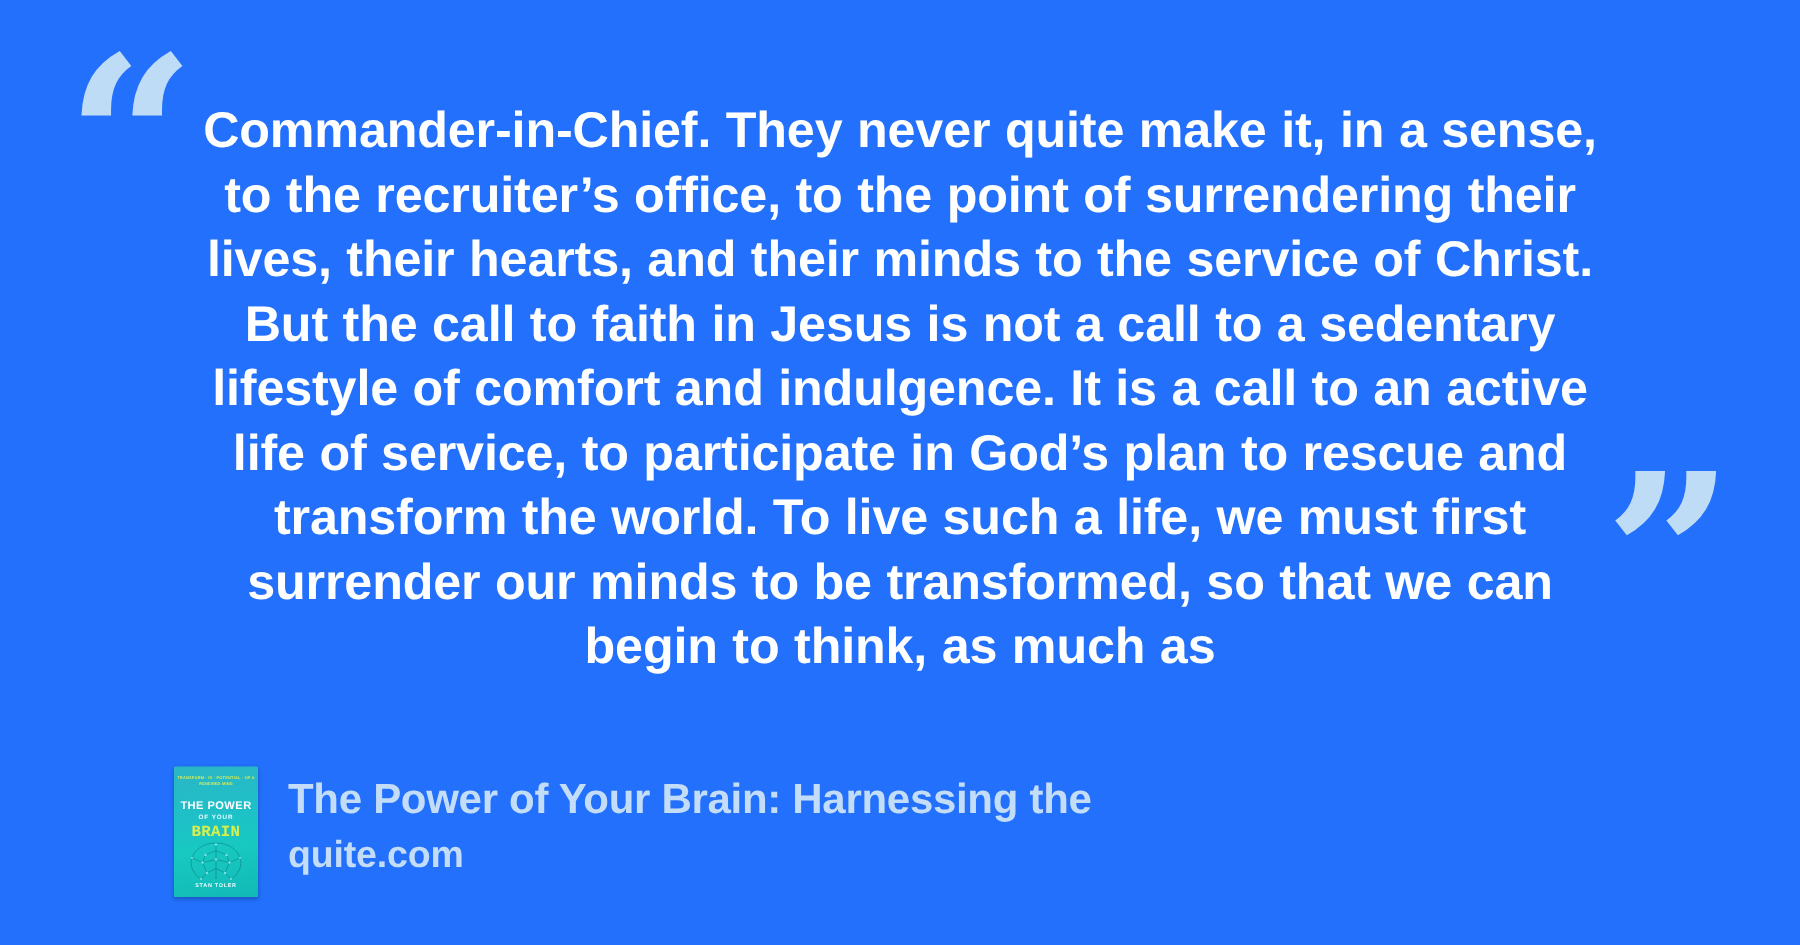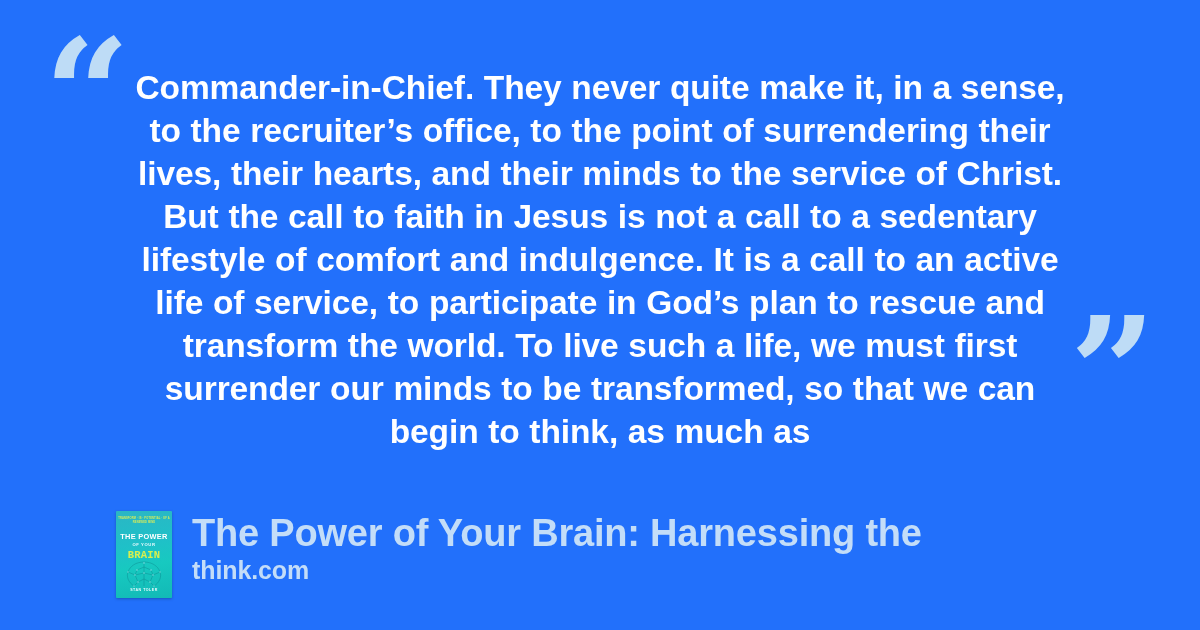--- a/index.html
+++ b/index.html
@@ -146,21 +146,21 @@
   .footer-text {
     display: flex;
     flex-direction: column;
     justify-content: flex-end;
     padding-bottom: 2px;
   }
   .footer-title {
     color: #c3ddf8;
     font-family: "Liberation Sans", sans-serif;
     font-weight: 700;
-    font-size: 38px;
+    font-size: 28px;
     line-height: 44px;
     letter-spacing: -0.2px;
     white-space: nowrap;
   }
   .footer-site {
     color: #c3ddf8;
     font-family: "Liberation Sans", sans-serif;
     font-weight: 700;
     font-size: 25px;
     line-height: 31px;
@@ -209,18 +209,18 @@
             <circle cx="12" cy="25" r="0.7"></circle>
           <circle cx="32" cy="25" r="0.7"></circle>
             <circle cx="22" cy="12" r="0.8"></circle>
         </g>
       </svg>
       <div class="bc-author">STAN TOLER</div>
     </div>
 
     <div class="footer-text">
       <div class="footer-title">The Power of Your Brain: Harnessing the</div>
-      <div class="footer-site">think.com</div>
+      <div class="footer-site">quite.com</div>
     </div>
 
   </div>
 
 </div>
 
 </body></html>

